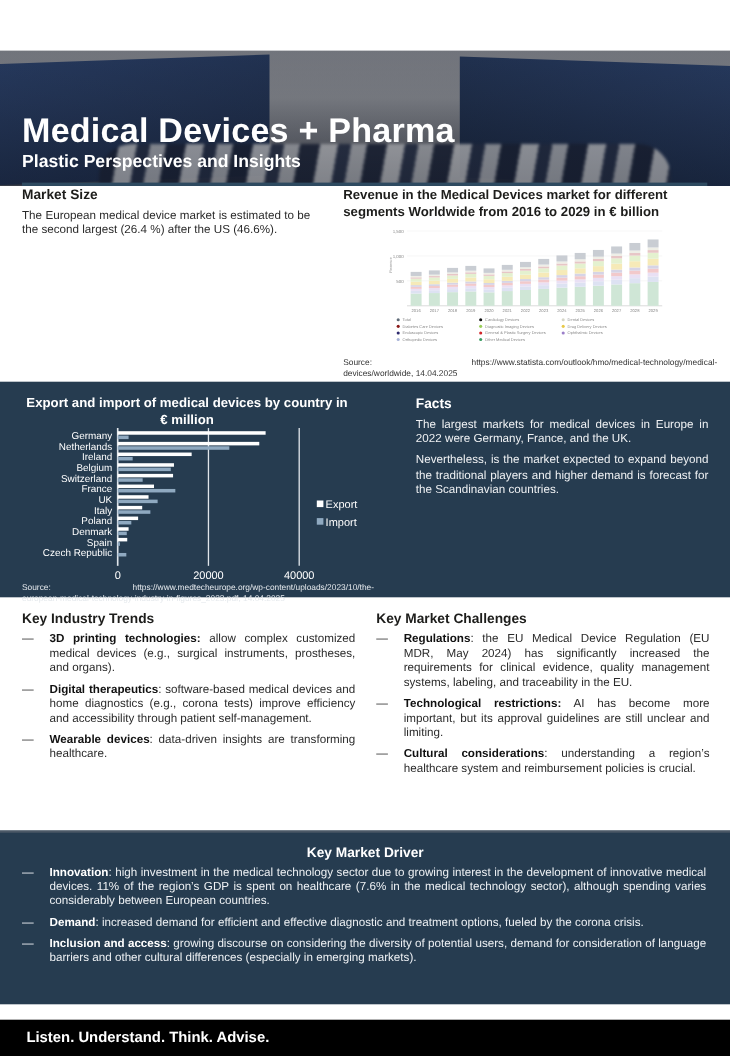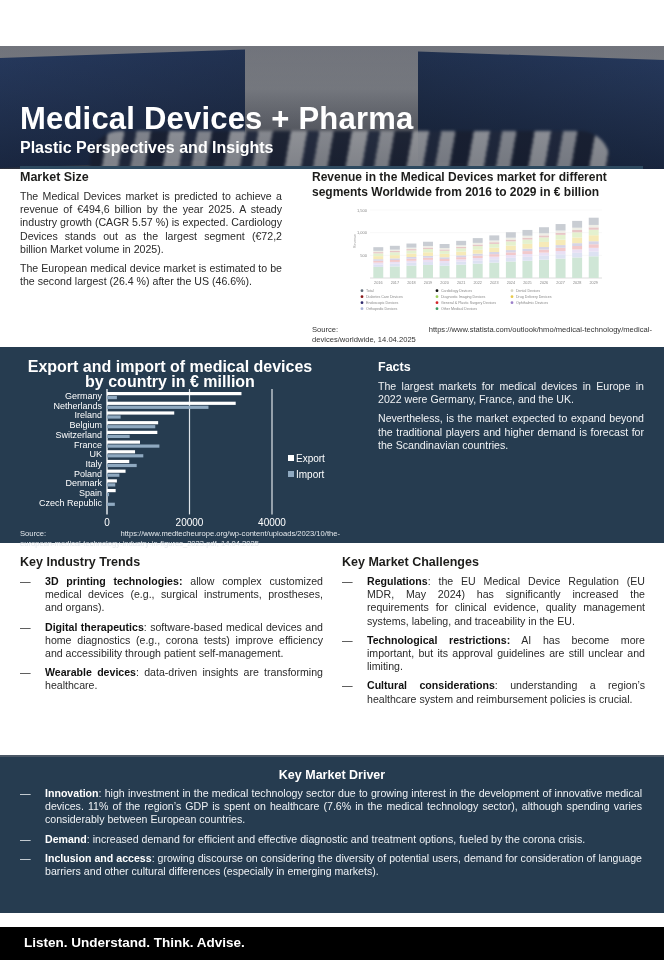--- a/index.html
+++ b/index.html
@@ -24,21 +24,21 @@
   .p { font-size: 10.6px; line-height: 13.2px; text-align: justify; margin-bottom: 6px; color: #2a2a2a; }
 
   .rev { position: absolute; left: 312px; top: 170px; width: 340px; }
   .rev .ttl { font-size: 12px; font-weight: 700; text-align: left; line-height: 15px; }
   .rev svg { display: block; margin: 6px 0 0 40px; }
   .rev .src { font-size: 7.6px; line-height: 10px; margin-top: 4px; color: #333; text-align: justify; }
 
   
   .band1 { position: absolute; left: 0; top: 347px; width: 664px; height: 196px; background: #263c50; color: #ffffff; }
   .ex { position: absolute; left: 20px; top: 12px; width: 320px; }
-  .ex .ttl { font-size: 16px; font-weight: 700; text-align: center; line-height: 15px; width: 300px; }
+  .ex .ttl { font-size: 12px; font-weight: 700; text-align: center; line-height: 15px; width: 300px; }
   .ex svg { display: block; }
   .ex .src { font-size: 7.6px; line-height: 10px; color: #e4e8ec; width: 320px; text-align: justify; }
   .facts { position: absolute; left: 378px; top: 13px; width: 266px; }
   .facts .h3 { color: #ffffff; }
   .facts .p { color: #f0f2f4; }
 
   
   .col { position: absolute; top: 555px; }
   .col.left { left: 20px; width: 303px; }
   .col.right { left: 342px; width: 303px; }
@@ -63,21 +63,20 @@
   <div class="box2"></div>
   <div class="pills"></div>
   <div class="shade"></div>
   <div class="hero-title">Medical Devices + Pharma</div>
   <div class="hero-sub">Plastic Perspectives and Insights</div>
   <div class="hero-band"></div>
 </div>
 
 <div class="ms">
   <div class="h3">Market Size</div>
-  <p class="p">The Medical Devices market is predicted to achieve a revenue of €494,6 billion by the year 2025. A steady industry growth (CAGR 5.57 %) is expected. Cardiology Devices stands out as the largest segment (€72,2 billion Market volume in 2025).</p>
   <p class="p">The European medical device market is estimated to be the second largest (26.4 %) after the US (46.6%).</p>
 </div>
 
 <div class="rev">
   <div class="ttl">Revenue in the Medical Devices market for different segments Worldwide from 2016 to 2029 in € billion</div>
   <svg id="revChart" width="280" height="115">
       <text x="2" y="40" fill="#999" font-size="3.5" transform="rotate(-90 4 40)" font-family="Liberation Sans, sans-serif">Revenue</text>
       <line x1="18" x2="250" y1="49.333333333333336" y2="49.333333333333336" stroke="#f0f0f0" stroke-width="0.5"></line>
       <text x="15" y="50.833333333333336" fill="#888" font-size="4" text-anchor="end" font-family="Liberation Sans, sans-serif">500</text>
       <line x1="18" x2="250" y1="26.66666666666667" y2="26.66666666666667" stroke="#f0f0f0" stroke-width="0.5"></line>

